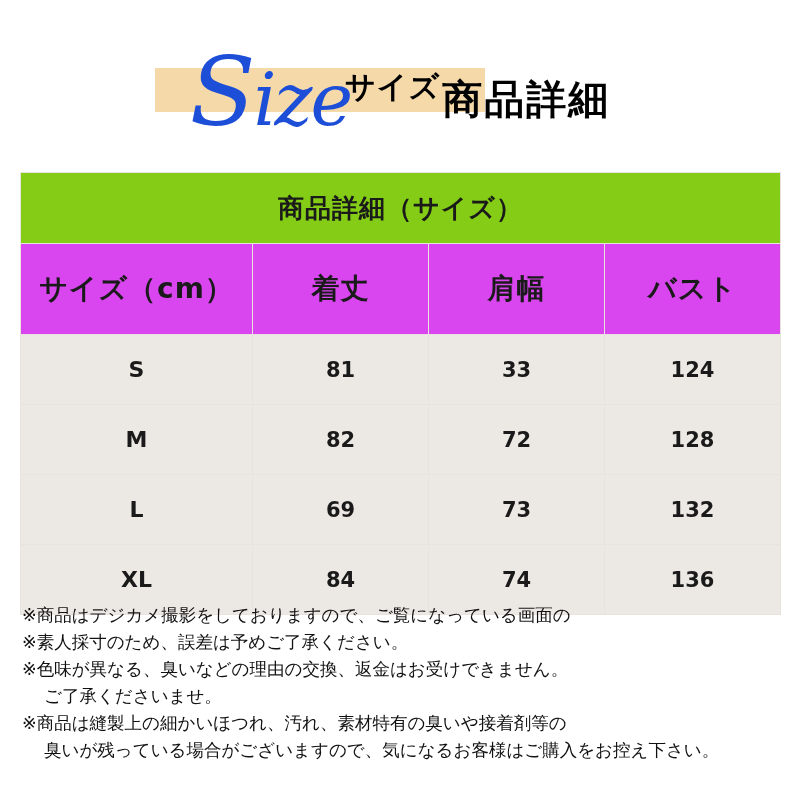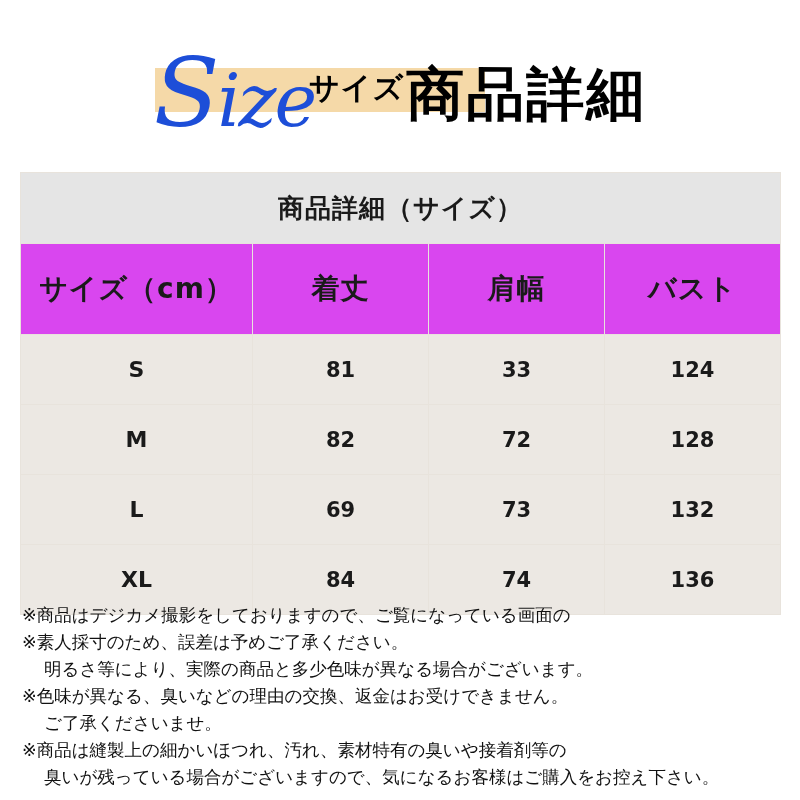--- a/index.html
+++ b/index.html
@@ -62,21 +62,21 @@
     font-size: 30px;
     font-weight: bold;
     color: #000;
     vertical-align: 14px;
     margin-left: -6px;
     letter-spacing: 1px;
     margin-top: 9px;
   }
   .title-main {
     font-family: "DejaVu Serif", serif;
-    font-size: 58px;
+    font-size: 40px;
     font-weight: bold;
     color: #000;
     letter-spacing: 2px;
     margin-left: 2px;
     vertical-align: -2px;
   }
 
   
   .table-wrap {
     position: absolute;
@@ -90,21 +90,21 @@
     table-layout: fixed;
   }
   table.size-table td,
   table.size-table th {
     border: 1px solid #e8e3dc;
     text-align: center;
     font-weight: bold;
     color: #1a1a1a;
   }
   .caption-cell {
-    background: #e5e5e5;
+    background: #84cc16;
     height: 68px;
     font-family: "DejaVu Sans", sans-serif;
     font-size: 26px;
     letter-spacing: 1px;
   }
   .head-cell {
     background: #d946ef;
     height: 88px;
     font-family: "DejaVu Sans", sans-serif;
     font-size: 28px;
@@ -199,20 +199,19 @@
           <td>74</td>
           <td>136</td>
         </tr>
       </tbody>
     </table>
   </div>
 
   <div class="notes">
     <div class="note-line">※商品はデジカメ撮影をしておりますので、ご覧になっている画面の</div>
     <div class="note-line">※素人採寸のため、誤差は予めご了承ください。</div>
-    <div class="note-indent">明るさ等により、実際の商品と多少色味が異なる場合がございます。</div>
     <div class="note-line">※色味が異なる、臭いなどの理由の交換、返金はお受けできません。</div>
     <div class="note-indent">ご了承くださいませ。</div>
     <div class="note-line">※商品は縫製上の細かいほつれ、汚れ、素材特有の臭いや接着剤等の</div>
     <div class="note-indent">臭いが残っている場合がございますので、気になるお客様はご購入をお控え下さい。</div>
   </div>
 
 </div>
 
 </body></html>

